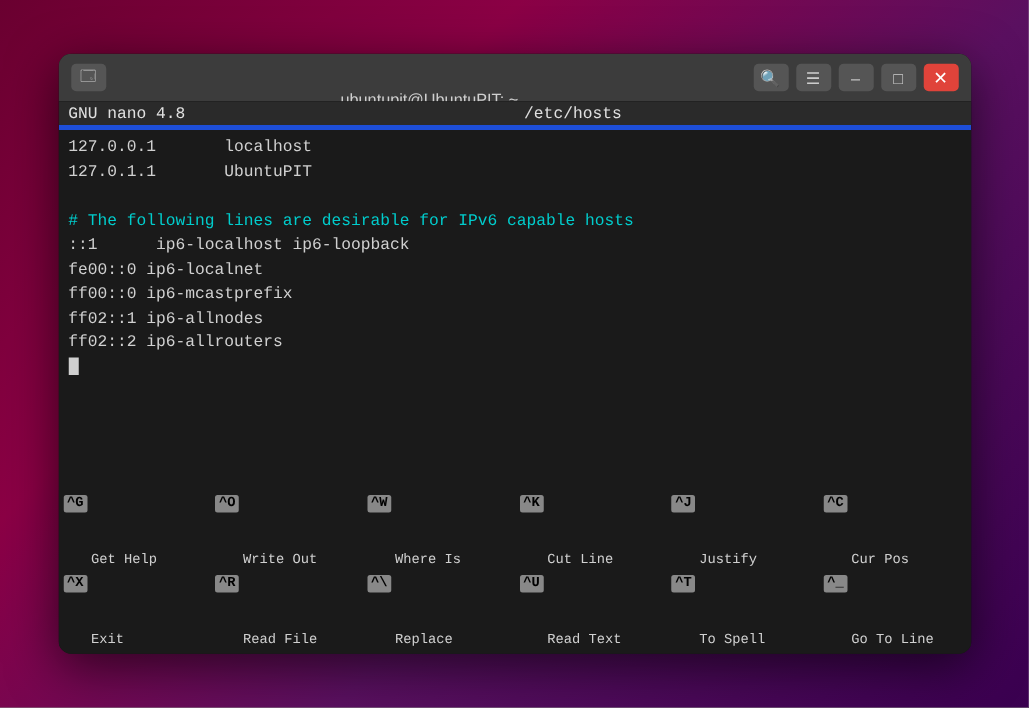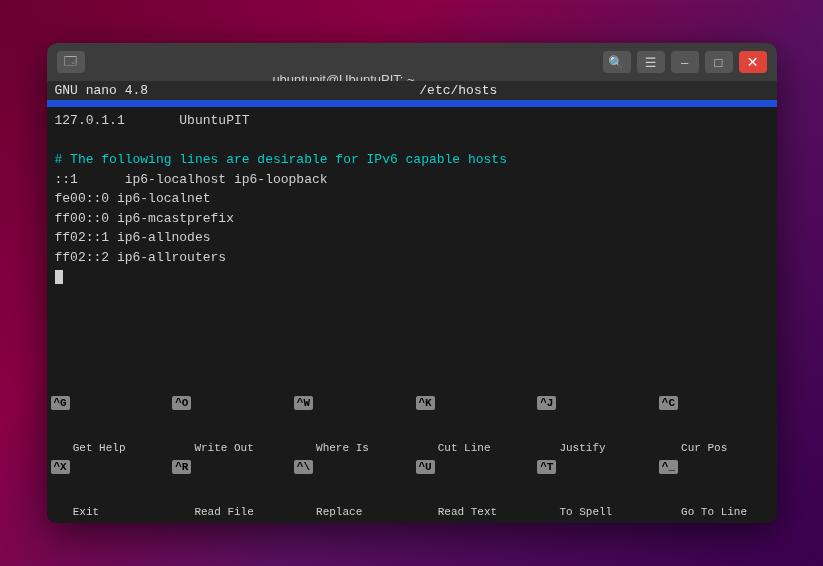--- a/index.html
+++ b/index.html
@@ -88,21 +88,21 @@
     }
     .term-header {
       background: #2a2a2a;
       color: #e0e0e0;
       font-family: 'Courier New', monospace;
       font-size: 13px;
       padding: 2px 8px;
       display: flex;
       justify-content: space-between;
       flex-shrink: 0;
-      border-bottom: 7px solid #1d4ed8;
+      border-bottom: 4px solid #1d4ed8;
     }
     .term-body {
       flex: 1;
       padding: 4px 8px;
       font-family: 'Courier New', monospace;
       font-size: 13px;
       color: #d0d0d0;
       line-height: 1.5;
       overflow: hidden;
     }
@@ -189,20 +189,21 @@
 
   <div class="terminal">
 
     <div class="term-header">
       <span>GNU nano 4.8</span>
       <span>/etc/hosts</span>
       <span></span>
     </div>
 
     <div class="term-body">
+      <span class="term-line">127.0.0.1       localhost</span>
       <span class="term-line">127.0.1.1       UbuntuPIT</span>
       <span class="term-line">&nbsp;</span>
       <span class="term-line comment-line"># The following lines are desirable for IPv6 capable hosts</span>
       <span class="term-line">::1      ip6-localhost ip6-loopback</span>
       <span class="term-line">fe00::0 ip6-localnet</span>
       <span class="term-line">ff00::0 ip6-mcastprefix</span>
       <span class="term-line">ff02::1 ip6-allnodes</span>
       <span class="term-line">ff02::2 ip6-allrouters</span>
       <span class="term-line"><span class="cursor"></span></span>
     </div>

